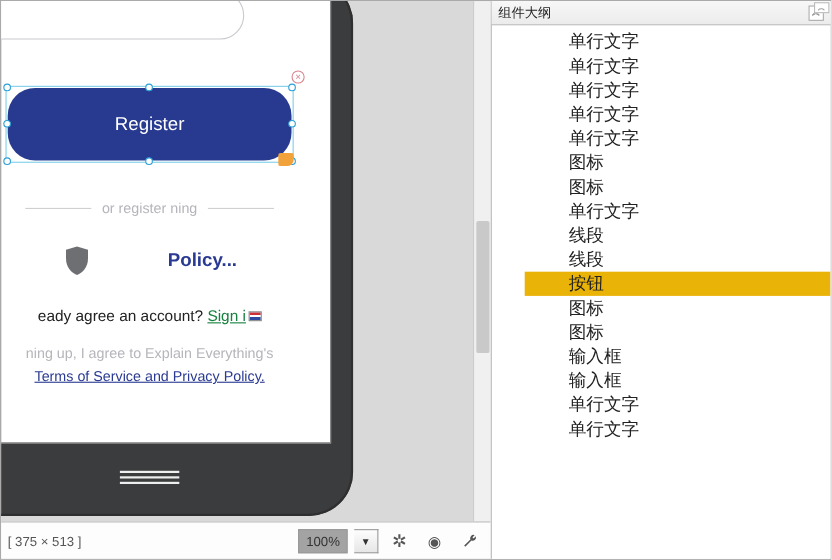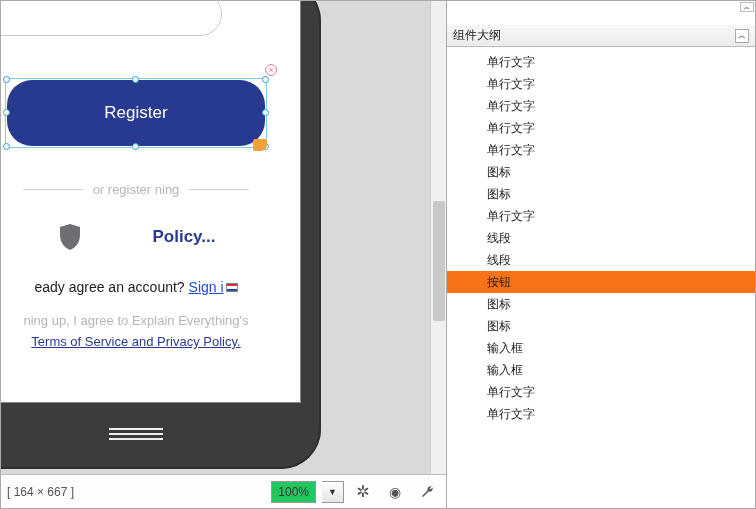--- a/index.html
+++ b/index.html
@@ -2,34 +2,34 @@
 <html><head>
 <meta charset="utf-8">
 <style>
   * { box-sizing: border-box; margin: 0; padding: 0; }
   html, body { width: 756px; height: 509px; font-family: "Microsoft YaHei", Arial, sans-serif; font-size: 12px; color: #333; overflow: hidden; background: #fff; }
   .app { display: flex; width: 756px; height: 509px; border: 1px solid #aaa; }
   .left-pane { flex: 1; position: relative; background: #dedede; overflow: hidden; }
   .right-pane { width: 309px; border-left: 1px solid #aaa; background: #fff; display: flex; flex-direction: column; }
 
   
-  .panel-header { height: 22px; background: linear-gradient(#f7f7f7,#ececec); border-bottom: 1px solid #bbb; display: flex; align-items: center; padding: 0 6px; font-size: 12px; color: #222; margin-top: 24px; }
+  .panel-header { height: 22px; background: linear-gradient(#f7f7f7,#ececec); border-bottom: 1px solid #bbb; display: flex; align-items: center; padding: 0 6px; font-size: 12px; color: #222; }
   .panel-header .collapse { margin-left: auto; width: 14px; height: 14px; border: 1px solid #aaa; background: #fff; display: flex; align-items: center; justify-content: center; font-size: 8px; line-height: 1; color: #555; }
   .outline-list { flex: 1; overflow-y: auto; padding-top: 4px; }
-  .outline-item { height: 22px; display: flex; align-items: center; padding-left: 40px; font-size: 12px; color: #222; cursor: default; }
-  .outline-item.selected { background: #f97316; }
+  .outline-item { height: 22px; display: flex; align-items: center; padding-left: 40px; font-size: 16px; color: #222; cursor: default; margin-left: 30px; }
+  .outline-item.selected { background: #eab308; }
 
   
   .canvas-scroll { position: absolute; top: 0; left: 0; right: 16px; bottom: 34px; background: #d9d9d9; overflow: hidden; }
   .scrollbar-v { position: absolute; top: 0; right: 0; width: 16px; bottom: 34px; background: #f0f0f0; border-left: 1px solid #ccc; }
   .scrollbar-v::before { content: ""; position: absolute; top: 200px; left: 2px; width: 12px; height: 120px; background: #c9c9c9; border-radius: 2px; }
   .footer-bar { position: absolute; left: 0; right: 0; bottom: 0; height: 34px; background: #fdfdfd; border-top: 1px solid #bbb; display: flex; align-items: center; padding: 0 6px; gap: 6px; }
   .footer-bar .dims { font-size: 12px; color: #555; }
   .footer-bar .spacer { flex: 1; }
-  .zoom-box { height: 22px; border: 1px solid #999; background: #22c55e; padding: 0 6px; display: flex; align-items: center; font-size: 12px; }
+  .zoom-box { height: 22px; border: 1px solid #999; background: #a3a3a3; padding: 0 6px; display: flex; align-items: center; font-size: 12px; }
   .zoom-dd { width: 22px; height: 22px; border: 1px solid #999; border-left: none; background: linear-gradient(#fdfdfd,#e6e6e6); display: flex; align-items: center; justify-content: center; font-size: 9px; color: #333; }
   .icon-btn { width: 26px; height: 22px; display: flex; align-items: center; justify-content: center; color: #555; }
 
   
   .device { position: absolute; top: -20px; left: -50px; width: 370px; height: 488px; background: #3b3c3d; border-radius: 40px; box-shadow: 0 0 0 2px #2f2f30 inset; }
   .device-screen { position: absolute; top: 0; left: 20px; right: 20px; bottom: 66px; background: #fff; border: 1px solid #888; overflow: hidden; }
   .home-lines { position: absolute; bottom: 26px; left: 50%; transform: translateX(-50%); width: 54px; }
   .home-lines div { height: 2px; background: #eee; margin: 3px 0; }
 
   
@@ -47,21 +47,21 @@
   .divider-row{margin:36px 0 0;display:flex;align-items:center;justify-content:center;gap:10px}
   .divider-row .line{width:60px;height:1px;background:#cfcfcf}
   .divider-row .txt{color:#b5b5bb;font-size:13px}
 
   .social-row{margin:26px 0 0;display:flex;align-items:center;justify-content:center;gap:70px}
   .shield{width:26px;height:28px;position:relative}
   .shield svg{width:26px;height:28px}
   .other{color:#2a3a92;font-weight:600;font-size:17px}
 
   .already{margin:28px 0 0;text-align:center;font-size:14px;color:#222}
-  .already a{color:#1d4ed8;text-decoration:underline}
+  .already a{color:#15803d;text-decoration:underline}
   .flag{display:inline-block;width:12px;height:9px;margin-left:2px;vertical-align:baseline;background:linear-gradient(to bottom,#cf2e3a 33%,#fff 33% 66%,#2e4aa0 66%);border:0.5px solid #888}
 
   .agree{margin:18px 0 0;text-align:center;font-size:13px;color:#b5b5bb}
   .terms{margin:6px 0 0;text-align:center;font-size:13px;color:#2a3a92}
   .terms a{color:#2a3a92;text-decoration:underline}
 
   
   .global-collapse{position:absolute;top:2px;right:2px;width:14px;height:10px;border:1px solid #bbb;background:#fff;font-size:7px;display:flex;align-items:center;justify-content:center;color:#666}
 </style>
 </head>
@@ -123,21 +123,21 @@
         <div class="home-lines">
             <div></div>
             <div></div>
             <div></div>
           </div>
       </div>
     </div>
     <div class="scrollbar-v"></div>
 
     <div class="footer-bar">
-      <span class="dims">[ 164 × 667 ]</span>
+      <span class="dims">[ 375 × 513 ]</span>
       <span class="spacer"></span>
       <span class="zoom-box">100%</span>
       <span class="zoom-dd">▼</span>
       <span class="icon-btn" style="font-size:16px">✲</span>
       <span class="icon-btn" style="font-size:14px">◉</span>
       <span class="icon-btn" style="font-size:14px">
         <svg width="16" height="16" viewBox="0 0 16 16">
             <path d="M13.5 3.5a3 3 0 0 1-3.9 3.9L4 13l-1-1 5.6-5.6A3 3 0 0 1 12.5 2.5l-2 2 1 1 2-2z" fill="#555"></path>
           </svg>
       </span>

